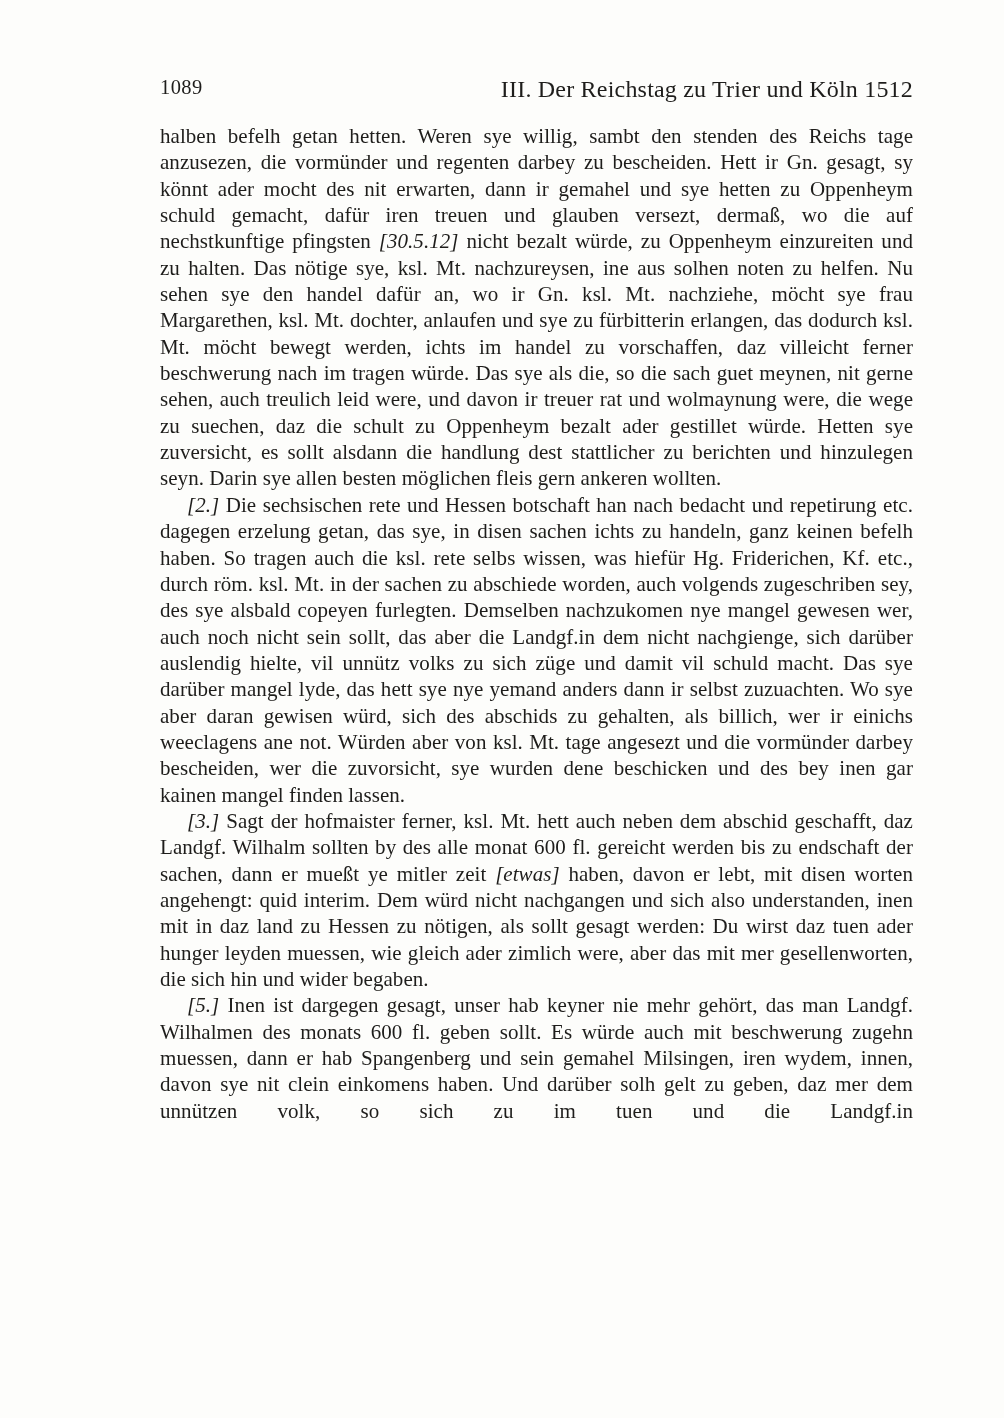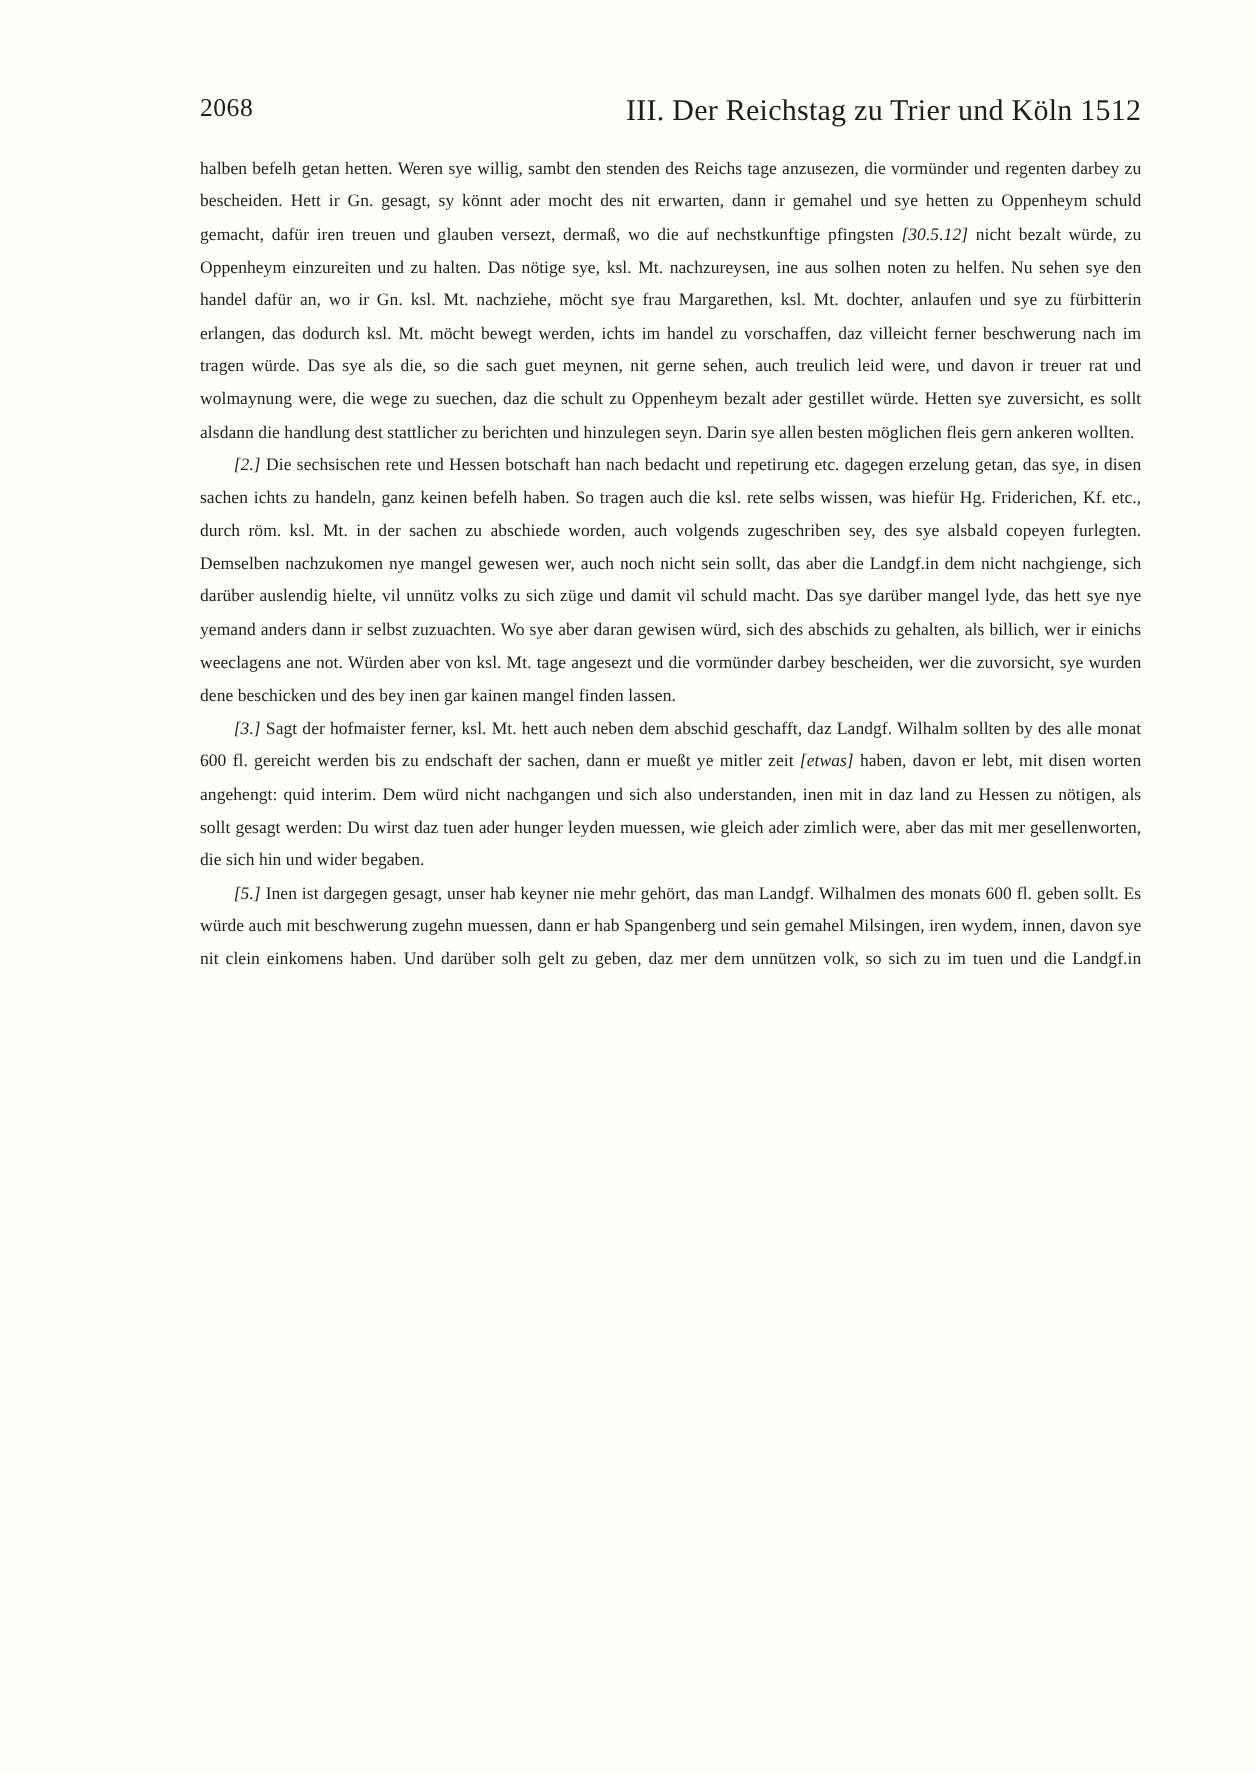--- a/index.html
+++ b/index.html
@@ -35,21 +35,21 @@
     display: block;
     text-align: right;
     font-size: 24px;
     letter-spacing: 0.2px;
   }
   .text-block {
     position: absolute;
     top: 123px;
     left: 160px;
     width: 753px;
-    font-size: 14px;
+    font-size: 21px;
     line-height: 26.35px;
     text-align: justify;
     letter-spacing: 0.05px;
   }
   .para {
     margin: 0;
     padding: 0;
     text-indent: 27px;
   }
   .para.no-indent {
@@ -61,21 +61,21 @@
   .ital {
     font-style: italic;
   }
 </style>
 </head>
 <body>
 
 <div class="page">
 
   <header class="page-header">
-    <span class="page-number">2068</span>
+    <span class="page-number">1089</span>
     <span class="running-title">III. Der Reichstag zu Trier und Köln 1512</span>
   </header>
 
   <main class="text-block">
 
     <p class="para no-indent"><span>halben befelh getan hetten. Weren sye willig, sambt den stenden des Reichs tage anzusezen, die vormünder und regenten darbey zu bescheiden. Hett ir Gn. gesagt, sy könnt ader mocht des nit erwarten, dann ir gemahel und sye hetten zu Oppenheym schuld gemacht, dafür iren treuen und glauben versezt, dermaß, wo die auf nechstkunftige pfingsten </span><span class="ital">[30.5.12]</span><span> nicht bezalt würde, zu Oppenheym einzureiten und zu halten. Das nötige sye, ksl. Mt. nachzureysen, ine aus solhen noten zu helfen. Nu sehen sye den handel dafür an, wo ir Gn. ksl. Mt. nachziehe, möcht sye frau Margarethen, ksl. Mt. dochter, anlaufen und sye zu fürbitterin erlangen, das dodurch ksl. Mt. möcht bewegt werden, ichts im handel zu vorschaffen, daz villeicht ferner beschwerung nach im tragen würde. Das sye als die, so die sach guet meynen, nit gerne sehen, auch treulich leid were, und davon ir treuer rat und wolmaynung were, die wege zu suechen, daz die schult zu Oppenheym bezalt ader gestillet würde. Hetten sye zuversicht, es sollt alsdann die handlung dest stattlicher zu berichten und hinzulegen seyn. Darin sye allen besten möglichen fleis gern ankeren wollten.</span></p>
 
     <p class="para"><span class="ital">[2.]</span><span> Die sechsischen rete und Hessen botschaft han nach bedacht und repetirung etc. dagegen erzelung getan, das sye, in disen sachen ichts zu handeln, ganz keinen befelh haben. So tragen auch die ksl. rete selbs wissen, was hiefür Hg. Friderichen, Kf. etc., durch röm. ksl. Mt. in der sachen zu abschiede worden, auch volgends zugeschriben sey, des sye alsbald copeyen furlegten. Demselben nachzukomen nye mangel gewesen wer, auch noch nicht sein sollt, das aber die Landgf.in dem nicht nachgienge, sich darüber auslendig hielte, vil unnütz volks zu sich züge und damit vil schuld macht. Das sye darüber mangel lyde, das hett sye nye yemand anders dann ir selbst zuzuachten. Wo sye aber daran gewisen würd, sich des abschids zu gehalten, als billich, wer ir einichs weeclagens ane not. Würden aber von ksl. Mt. tage angesezt und die vormünder darbey bescheiden, wer die zuvorsicht, sye wurden dene beschicken und des bey inen gar kainen mangel finden lassen.</span></p>
 
     <p class="para"><span class="ital">[3.]</span><span> Sagt der hofmaister ferner, ksl. Mt. hett auch neben dem abschid geschafft, daz Landgf. Wilhalm sollten by des alle monat 600 fl. gereicht werden bis zu endschaft der sachen, dann er mueßt ye mitler zeit </span><span class="ital">[etwas]</span><span> haben, davon er lebt, mit disen worten angehengt: quid interim. Dem würd nicht nachgangen und sich also understanden, inen mit in daz land zu Hessen zu nötigen, als sollt gesagt werden: Du wirst daz tuen ader hunger leyden muessen, wie gleich ader zimlich were, aber das mit mer gesellenworten, die sich hin und wider begaben.</span></p>

